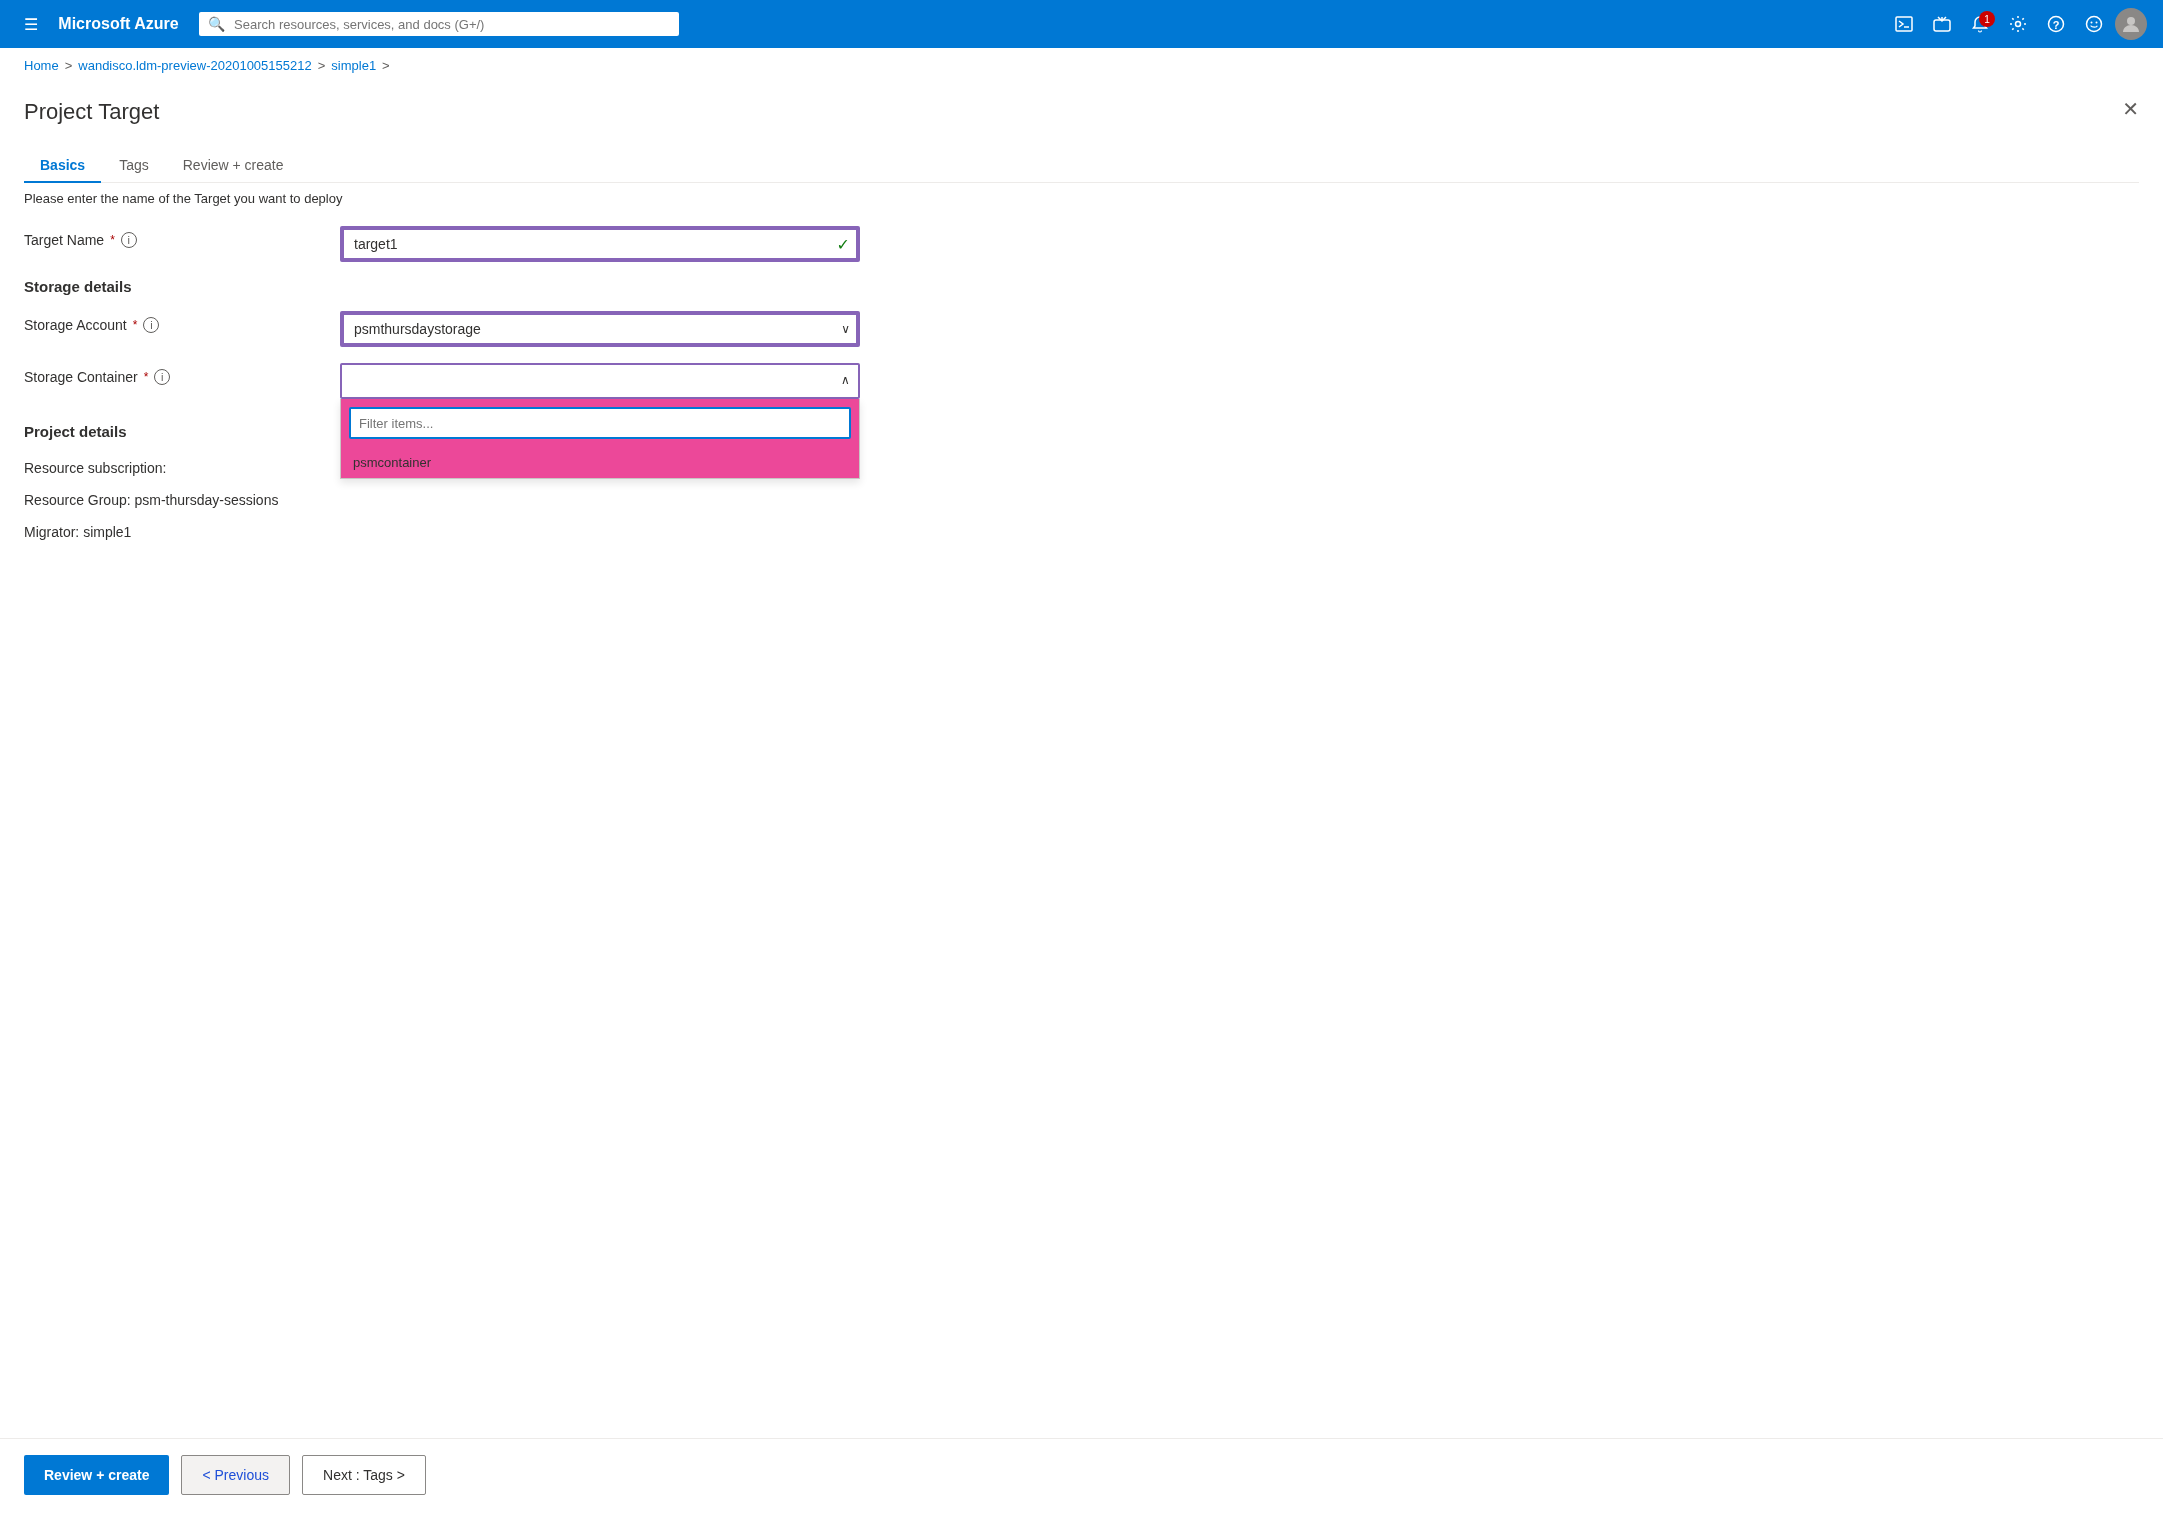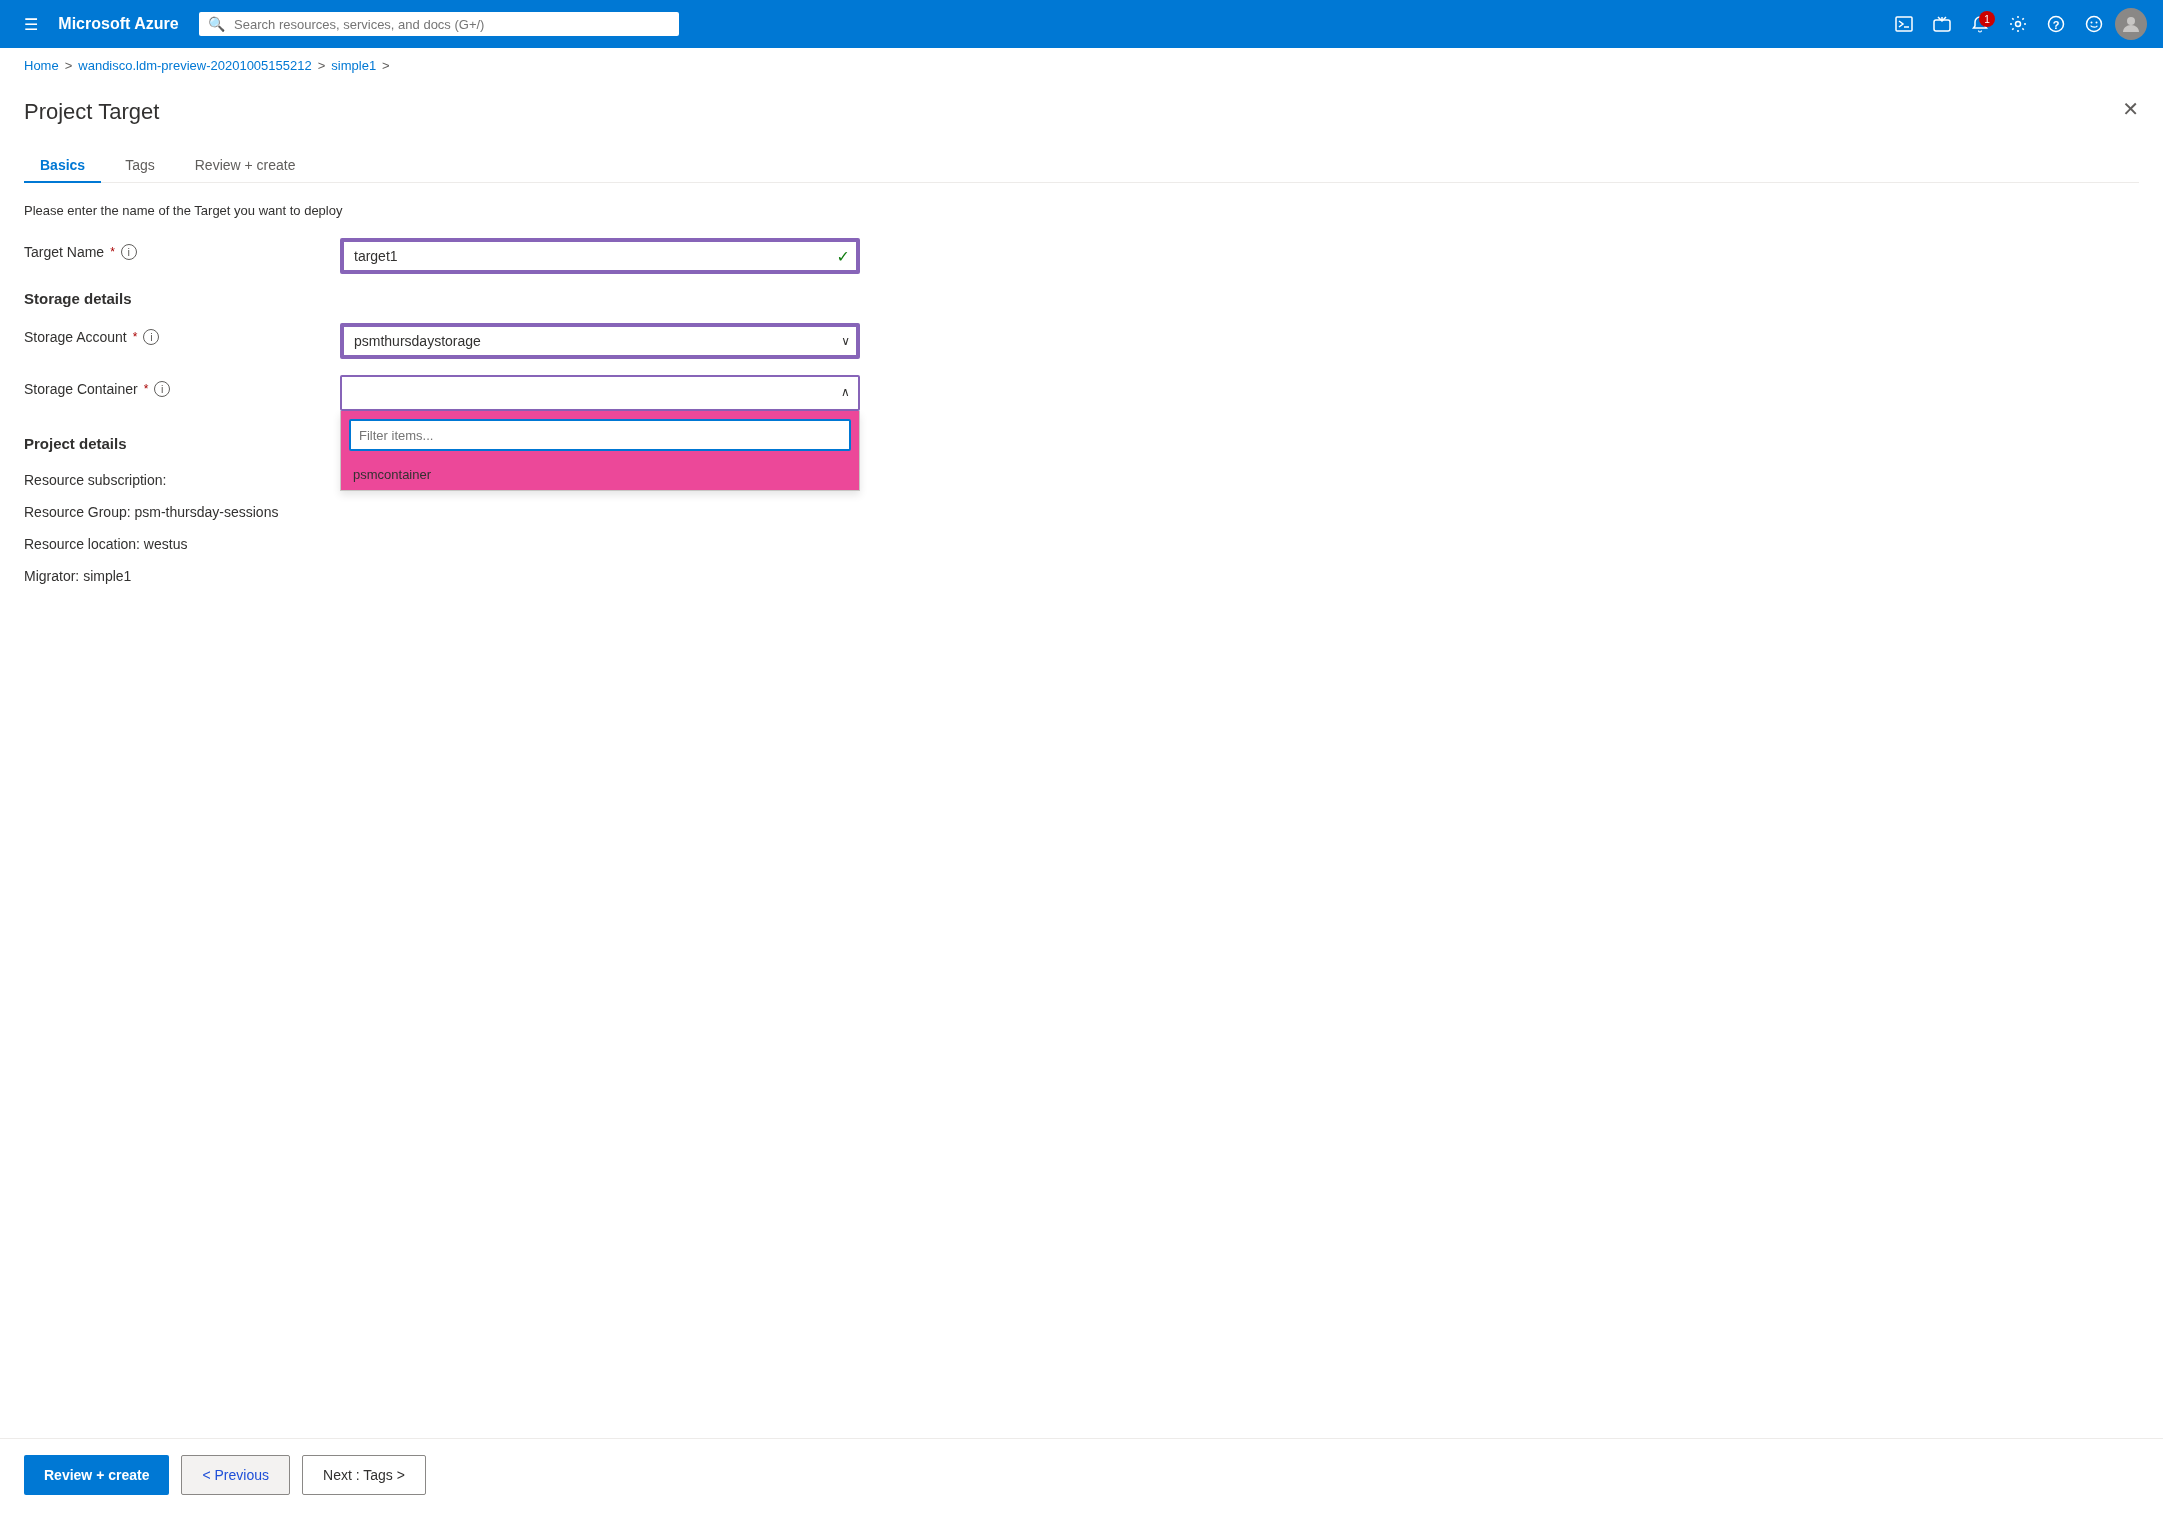--- a/index.html
+++ b/index.html
@@ -114,22 +114,22 @@
       cursor: pointer;
       font-size: 20px;
       color: #605e5c;
       line-height: 1;
     }
 
     
     .tabs {
       display: flex;
       border-bottom: 1px solid #edebe9;
-      margin-bottom: 20px;
-      gap: 8px;
+      margin-bottom: 8px;
+      gap: 2px;
     }
     .tab {
       padding: 8px 16px;
       font-size: 14px;
       cursor: pointer;
       color: #605e5c;
       border-bottom: 2px solid transparent;
       margin-bottom: -1px;
       background: transparent;
       border-top: none; border-left: none; border-right: none;
@@ -442,24 +442,20 @@
   <div class="info-row">
     <span>Resource subscription:</span>
     <span></span>
   </div>
 
   <div class="info-row">
     <span>Resource Group:</span>
     <span> </span><span>psm-thursday-sessions</span>
   </div>
 
-  <div class="info-row">
-    <span>Resource location:</span>
-    <span> </span><span>westus</span>
-  </div>
 
   <div class="info-row">
     <span>Migrator:</span>
     <span> </span><span>simple1</span>
   </div>
 </div>
 
 <div class="bottom-bar">
   <button class="btn-primary">Review + create</button>
   <button class="btn-secondary" disabled="">&lt; Previous</button>

